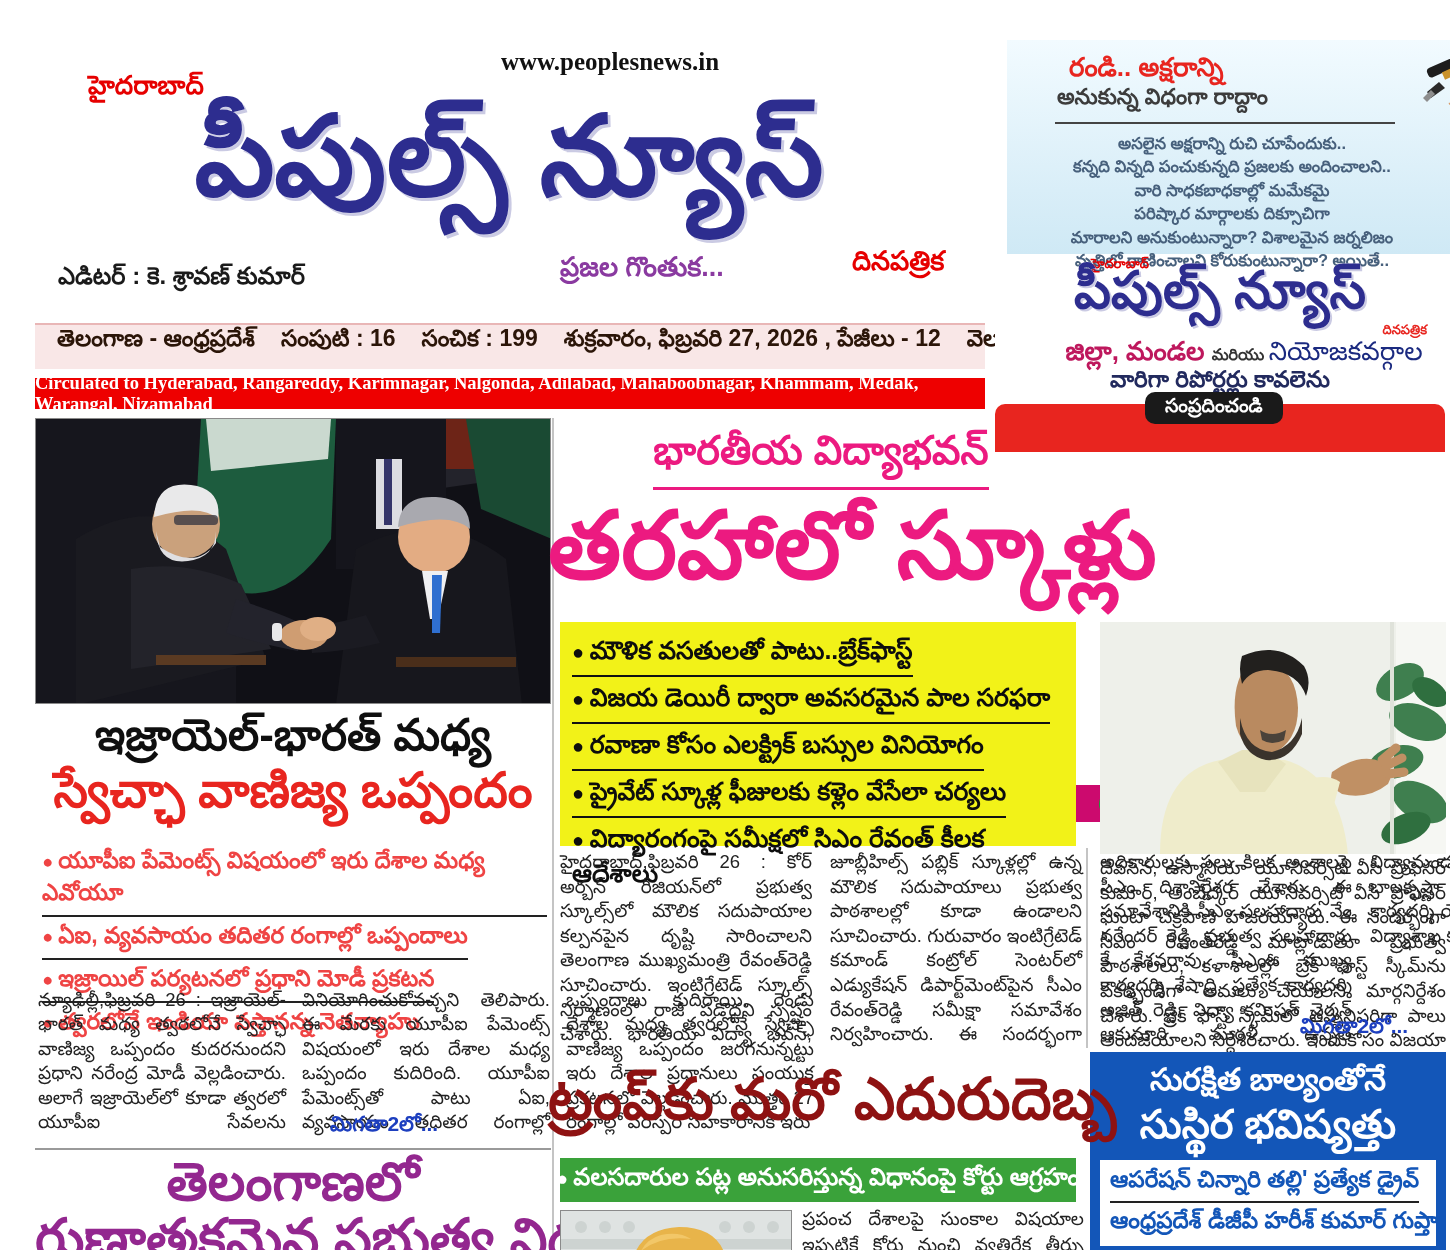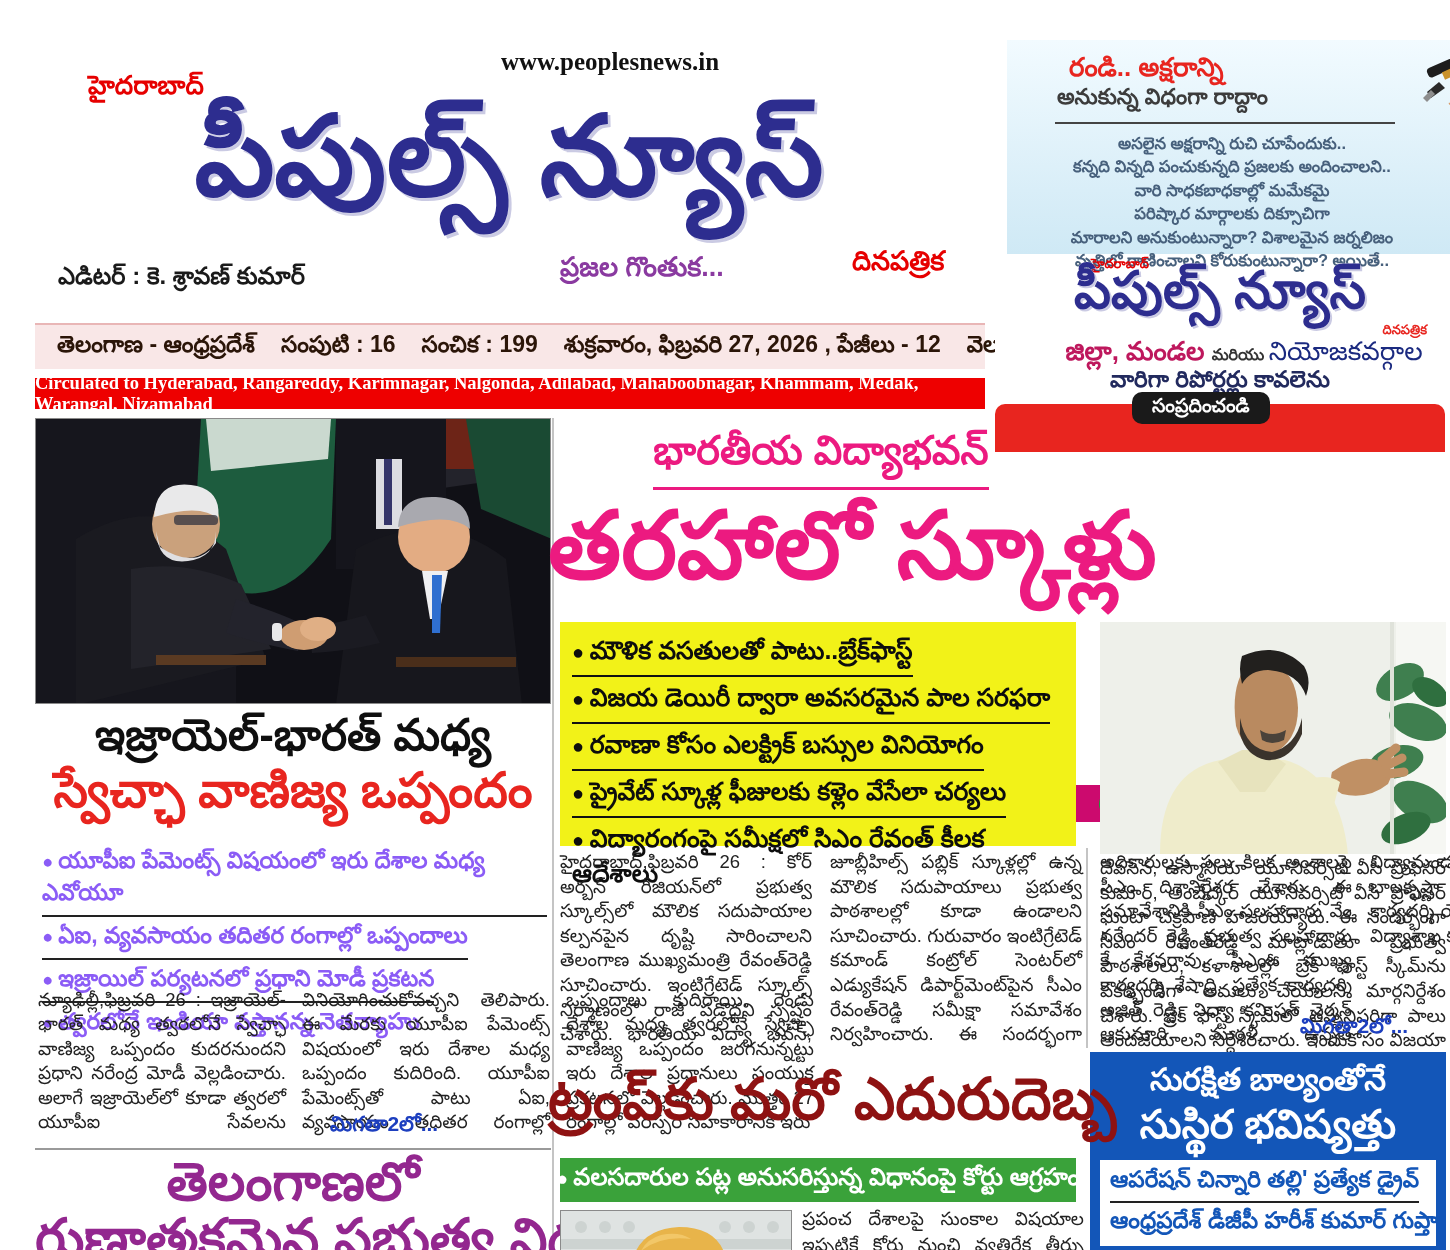--- a/index.html
+++ b/index.html
@@ -17,21 +17,21 @@
   .mast-city { left:88px; top:70px; font-size:26px; font-weight:700; color:#e60000; }
   .mast-logo { left:35px; top:62px; width:950px; text-align:center;
     font-size:112px; font-weight:700; color:#2d2d8f; line-height:1.7;
     transform:skewX(-3deg); text-shadow:0 0 1px #fff, 3px 3px 0 rgba(45,45,143,.25); white-space:nowrap; }
   .mast-editor { left:58px; top:262px; font-size:24px; font-weight:700; color:#1a1a1a; }
   .mast-tagline { left:560px; top:252px; font-size:27px; font-weight:700; color:#8a3aa0; }
   .mast-daily { left:852px; top:246px; font-size:27px; font-weight:700; color:#e60000; }
 
   
   .info-strip { left:35px; top:323px; width:950px; height:46px; background:#f9e7e7;
-    border-top:2px solid #e9b6b6; display:flex; align-items:center; gap:26px;
+    border-top:2px solid #e9b6b6; display:flex; align-items:flex-start; gap:26px;
     padding:0 22px; font-size:23px; font-weight:700; color:#2b1508; white-space:nowrap; }
   .circ-strip { left:35px; top:378px; width:950px; height:31px; background:#ee0000;
     color:#fff; display:flex; align-items:center; justify-content:center;
     font-family:"Liberation Serif", serif; font-weight:700; font-size:18.5px; }
 
   
   .ad-box { left:995px; top:32px; width:450px; height:388px; background:#fff; }
   .ad-top { position:absolute; left:12px; top:8px; width:506px; height:214px;
     background:linear-gradient(180deg,#f2fbff 0%, #d9eef8 70%, #cfe9f5 100%); }
   .ad-title1 { position:absolute; left:62px; top:12px; font-size:26px; font-weight:700; color:#e8251f; }
@@ -44,21 +44,21 @@
   .ad-logo { position:absolute; left:0; top:226px; width:450px; text-align:center;
     font-size:52px; font-weight:700; color:#2d2d8f; line-height:1.25;
     text-shadow:0 0 1px #fff, 2px 2px 0 rgba(45,45,143,.25); white-space:nowrap; }
   .ad-logo-daily { position:absolute; right:18px; top:290px; font-size:13px; font-weight:700; color:#e8251f; }
   .ad-line1 { position:absolute; left:0; top:304px; width:450px; text-align:center; white-space:nowrap; }
   .ad-line1 .r { font-size:26px; font-weight:700; color:#be185d;margin-left:48px; }
   .ad-line1 .m { font-size:16px; font-weight:700; color:#333; }
   .ad-line1 .b { font-size:26px; font-weight:400; color:#1b2a80; }
   .ad-line2 { position:absolute; left:0; top:334px; width:450px; text-align:center;
     font-size:23px; font-weight:700; color:#222a5e; }
-  .ad-badge { position:absolute; left:137px; top:360px; padding:3px 20px; background:#1a1a1a;
+  .ad-badge { position:absolute; left:150px; top:360px; padding:3px 20px; background:#1a1a1a;
     border-radius:10px; color:#fff; font-size:19px; font-weight:700; z-index:3; }
   .ad-redband { position:absolute; left:0; top:372px; width:450px; height:48px;
     background:#e8251f; border-radius:10px 10px 0 0; }
   .ad-states { position:absolute; left:0; top:376px; width:450px; text-align:center;
     color:#fff; font-size:18px; font-weight:700; }
   .ad-phonebar { position:absolute; left:28px; top:381px; width:394px; height:37px;
     background:#cc0a6e; border-radius:6px; display:flex; align-items:center; justify-content:center; gap:12px; }
   .ad-phone { color:#fff; font-size:33px; font-weight:700; letter-spacing:2px; }
 
   
@@ -66,21 +66,21 @@
   .vrule-right { left:1086px; top:848px; width:2px; height:200px; background:#c4c4c4; }
 
   
   .photo-frame { border:1px solid #8a8a8a; overflow:hidden; background:#0d0d12; }
   .p-handshake { left:35px; top:418px; width:516px; height:286px; }
   .isr-h1 { left:35px; top:710px; width:516px; text-align:center;
     font-size:44px; font-weight:700; color:#0f0f0f; }
   .isr-h2 { left:35px; top:762px; width:516px; text-align:center;
     font-size:49px; font-weight:700; color:#e8251f; }
   .isr-bullets { left:42px; top:842px; width:505px; }
-  .isr-bullets .bl { display:table; font-size:23px; font-weight:700; color:#8b5cf6;
+  .isr-bullets .bl { display:table; font-size:23px; font-weight:700; color:#ef4444;
     padding:5px 0 4px 0; }
   .isr-bullets .bl.ul { border-bottom:2px solid #222; }
   .bl::before, .yl::before, .gr-strip span::before { content:"● "; font-size:.8em; }
   .isr-body { left:38px; top:988px; width:512px; height:152px;
     column-count:2; column-gap:16px; font-size:18.5px; color:#222;
     text-align:justify; line-height:1.32; font-weight:500; }
   .isr-cont { left:330px; top:1112px; font-size:21px; font-weight:700; color:#1d3fbf; }
   .isr-rule { left:35px; top:1148px; width:516px; height:2px; background:#9a9a9a; }
   .tel-h1 { left:35px; top:1154px; width:516px; text-align:center;
     font-size:53px; font-weight:700; color:#93278f; line-height:1.05; }

